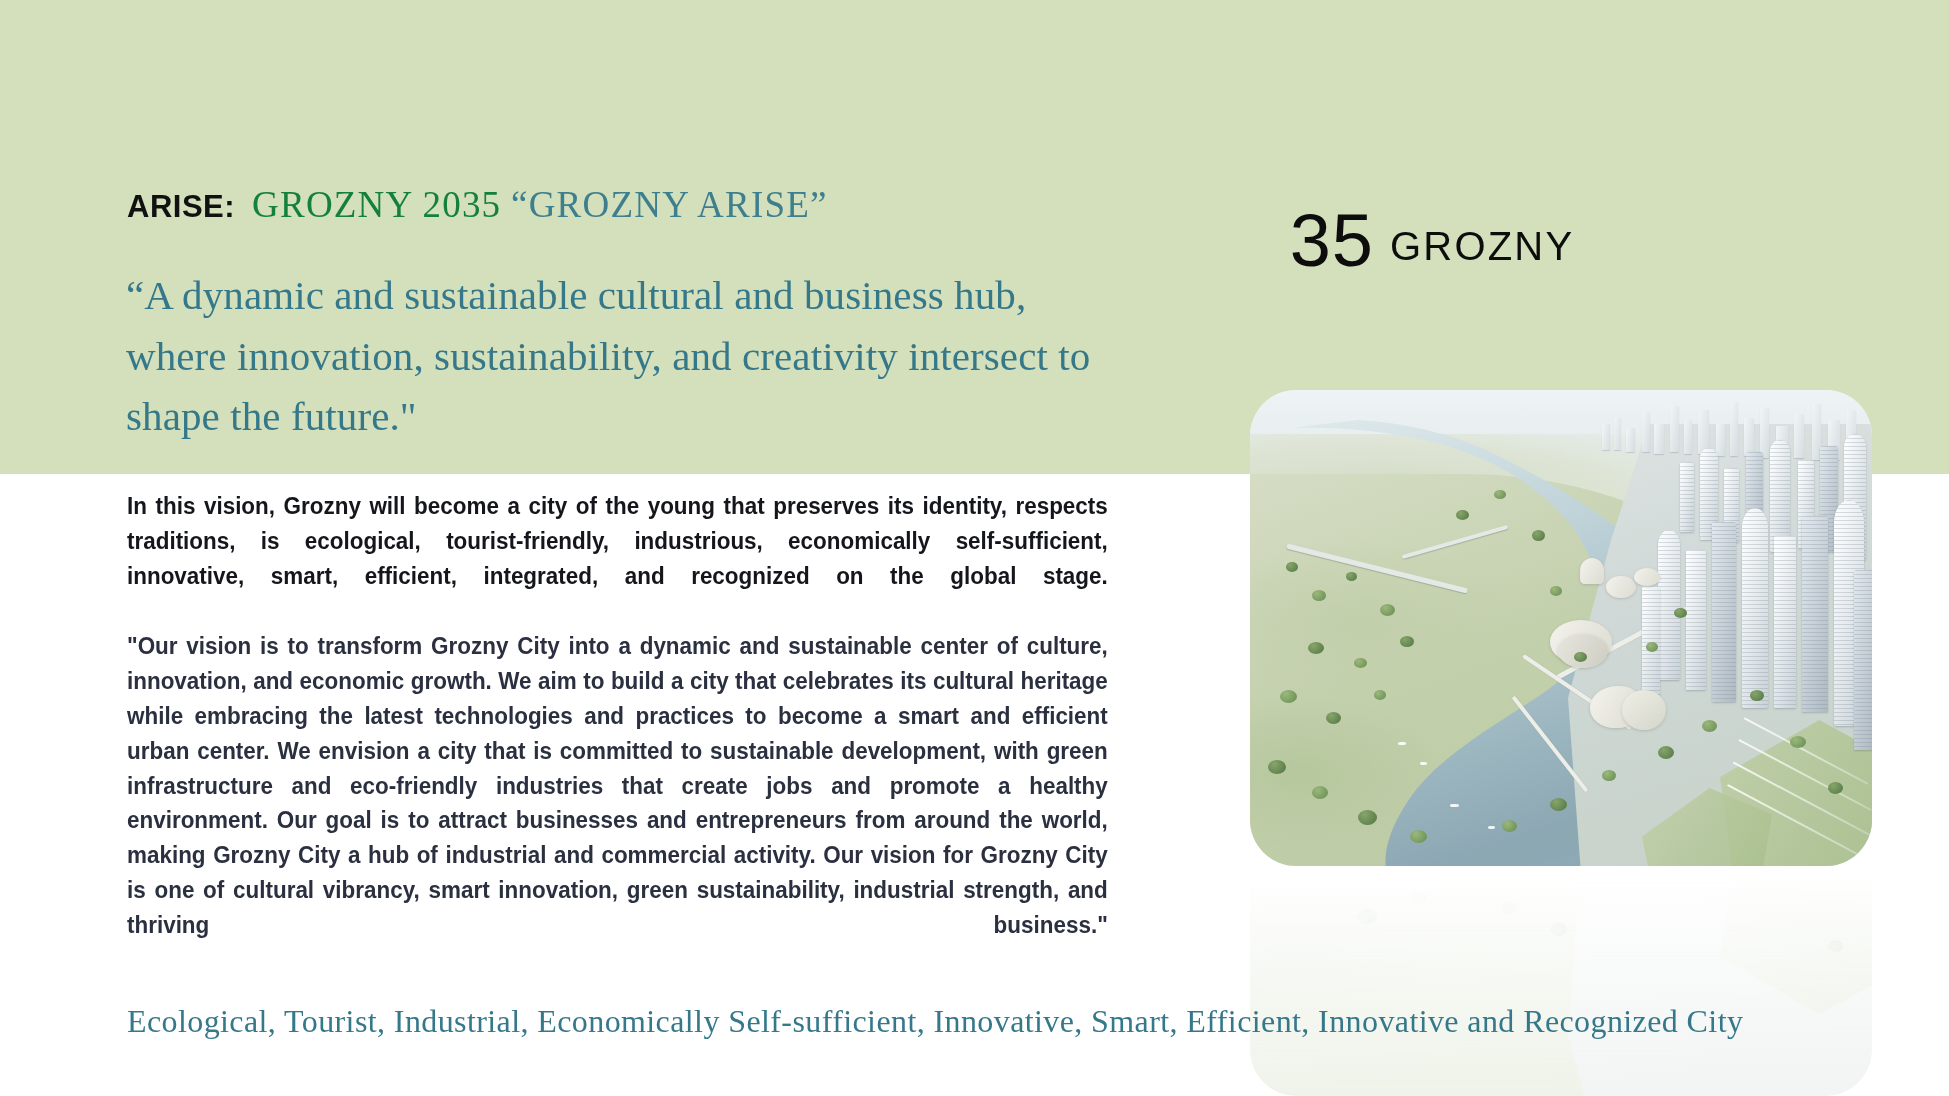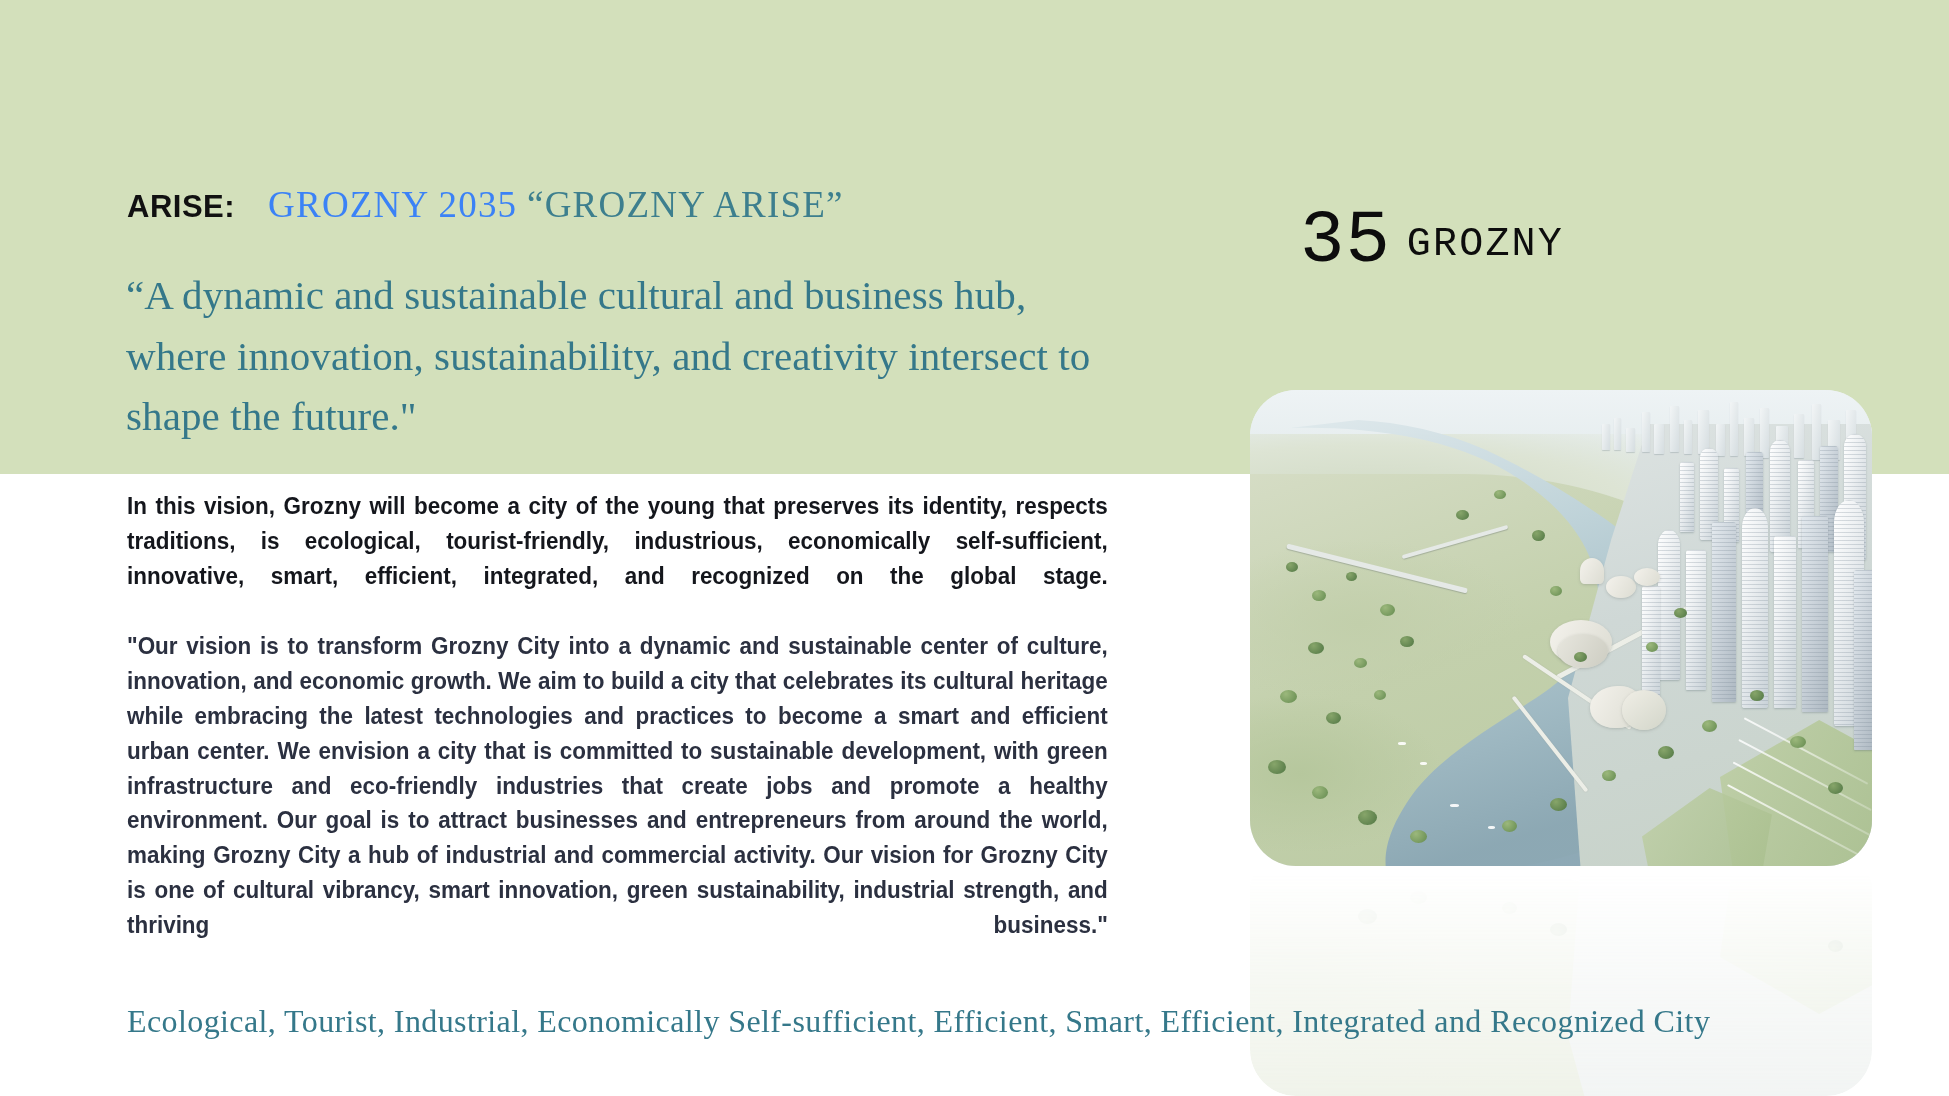--- a/index.html
+++ b/index.html
@@ -23,22 +23,22 @@
     white-space:nowrap;
     font-size:35px; line-height:1;
   }
   #vision-heading .lbl{
     font-family:"Liberation Sans", sans-serif;
     font-weight:bold; font-size:31px; color:#111111;
     letter-spacing:0.5px;
   }
   #vision-heading .mid{
     font-family:"Liberation Serif", serif;
-    font-size:37px; color:#3b82f6; letter-spacing:1.2px;
-    margin-left:33px;
+    font-size:37px; color:#15803d; letter-spacing:1.2px;
+    margin-left:17px;
   }
   #vision-heading .accent{
     font-family:"Liberation Serif", serif;
     font-size:37px; color:#3d7f8e; letter-spacing:1.2px;
   }
 
   #vision-quote{
     position:absolute; left:126px; top:265px; width:1000px;
     font-family:"Liberation Serif", serif;
     font-size:41px; line-height:1.48; color:#35788a;
@@ -66,21 +66,21 @@
     position:absolute; left:127px; top:1003px; width:1720px;
     font-family:"Liberation Serif", serif;
     font-size:32px; color:#35788a; letter-spacing:0.4px;
     white-space:nowrap; z-index:6;
   }
 
   
   #slide-number-block{
     position:absolute; left:1222px; top:206px; width:420px;
     text-align:center; color:#0d0d0d;
-    font-family:Liberation Mono, monospace;
+    font-family:Liberation Sans, sans-serif;
   }
   #slide-number-line1{
     white-space:nowrap; line-height:0.95;
   }
   #slide-number-line1 .num{ font-size:74px; letter-spacing:1px; }
   #slide-number-line1 .word{
     font-size:40px; letter-spacing:2.2px; margin-left:16px;
     position:relative; top:-6px;
   }
   #slide-number-line2{
@@ -353,13 +353,13 @@
     <div class="city-ground"></div>
     <div class="field" style="left:470px; top:330px; width:160px; height:150px; clip-path:polygon(0 38%,62% 0,100% 22%,100% 100%,8% 100%);"></div>
     <div class="tree" style="left:108px; top:420px; width:19px; height:15px;"></div>
     <div class="tree lt" style="left:160px; top:440px; width:17px; height:13px;"></div>
     <div class="tree" style="left:300px; top:408px; width:17px; height:13px;"></div>
     <div class="tree lt" style="left:252px; top:430px; width:15px; height:12px;"></div>
     <div class="tree" style="left:578px; top:392px; width:15px; height:12px;"></div>
   </div>
 </div>
 
-<div id="footer-tagline">Ecological, Tourist, Industrial, Economically Self-sufficient, Efficient, Smart, Efficient, Integrated and Recognized City</div>
+<div id="footer-tagline">Ecological, Tourist, Industrial, Economically Self-sufficient, Innovative, Smart, Efficient, Innovative and Recognized City</div>
 
 </body></html>

